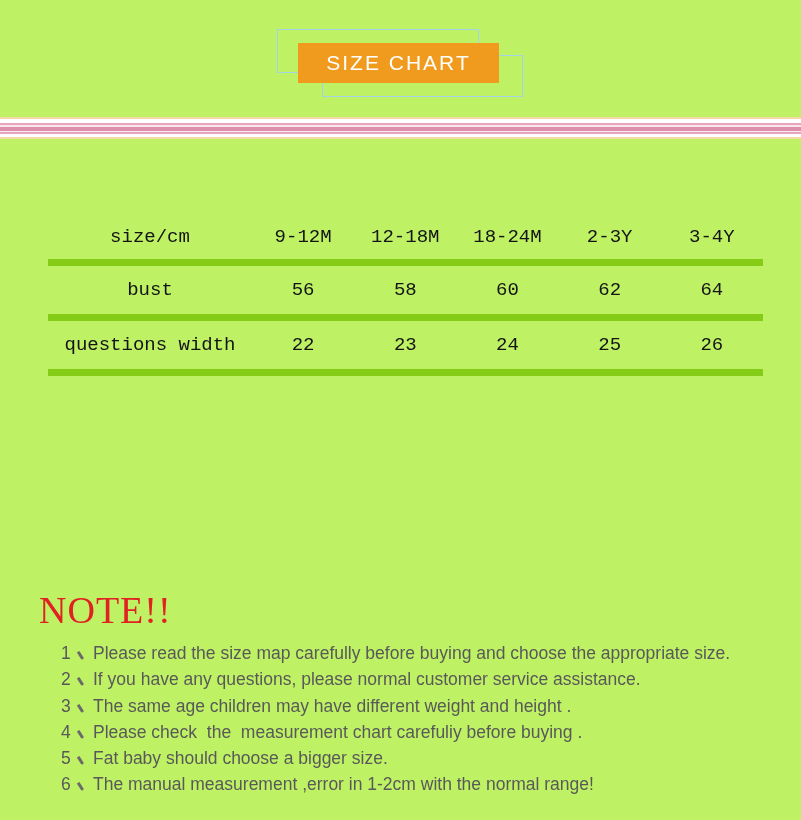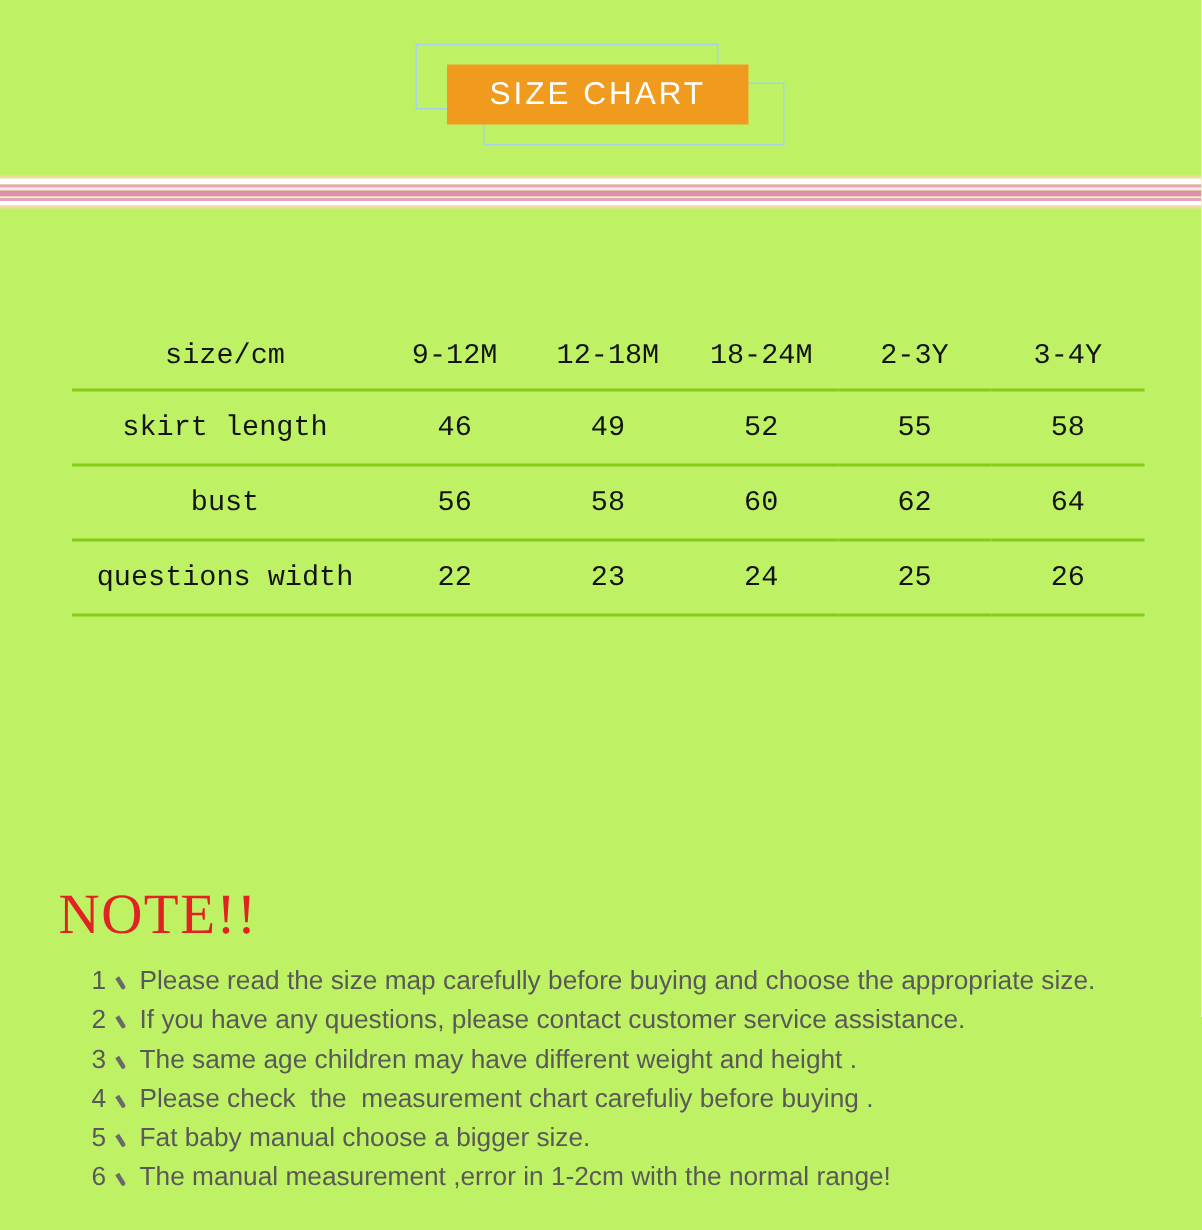--- a/index.html
+++ b/index.html
@@ -50,21 +50,21 @@
     border-collapse:collapse;
     table-layout:fixed;
   }
   .size-table th, .size-table td{
     font-family:"Liberation Mono","DejaVu Sans Mono",monospace;
     font-weight:normal;
     font-size:19px;
     color:#141414;
     text-align:center;
     vertical-align:middle;
-    border-bottom:2px solid #84cc16;
+    border-bottom:7px solid #84cc16;
     padding:0;
   }
   .size-table thead th{ height:45px; }
   .size-table tbody th, .size-table tbody td{ height:48px; }
   .size-table .col-label{ width:204px; }
 
   
   .note-title{
     position:absolute;
     left:39px; top:588px;
@@ -136,28 +136,20 @@
           <th class="col-label">size/cm</th>
           <th>9-12M</th>
           <th>12-18M</th>
           <th>18-24M</th>
           <th>2-3Y</th>
           <th>3-4Y</th>
         </tr>
     </thead>
     <tbody>
         <tr>
-          <th class="col-label">skirt length</th>
-          <td>46</td>
-          <td>49</td>
-          <td>52</td>
-          <td>55</td>
-          <td>58</td>
-        </tr>
-        <tr>
           <th class="col-label">bust</th>
           <td>56</td>
           <td>58</td>
           <td>60</td>
           <td>62</td>
           <td>64</td>
         </tr>
         <tr>
           <th class="col-label">questions width</th>
           <td>22</td>
@@ -165,20 +157,20 @@
           <td>24</td>
           <td>25</td>
           <td>26</td>
         </tr>
       </tbody>
   </table>
 
   <div class="note-title">NOTE!!</div>
   <ul class="note-list">
       <li><span class="num">1</span><span class="cjk-comma"></span><span class="txt">Please read the size map carefully before buying and choose the appropriate size.</span></li>
-      <li><span class="num">2</span><span class="cjk-comma"></span><span class="txt">If you have any questions, please contact customer service assistance.</span></li>
+      <li><span class="num">2</span><span class="cjk-comma"></span><span class="txt">If you have any questions, please normal customer service assistance.</span></li>
       <li><span class="num">3</span><span class="cjk-comma"></span><span class="txt">The same age children may have different weight and height .</span></li>
       <li><span class="num">4</span><span class="cjk-comma"></span><span class="txt">Please check  the  measurement chart carefuliy before buying .</span></li>
-      <li><span class="num">5</span><span class="cjk-comma"></span><span class="txt">Fat baby manual choose a bigger size.</span></li>
+      <li><span class="num">5</span><span class="cjk-comma"></span><span class="txt">Fat baby should choose a bigger size.</span></li>
       <li><span class="num">6</span><span class="cjk-comma"></span><span class="txt">The manual measurement ,error in 1-2cm with the normal range!</span></li>
     </ul>
 
 </div>
 
 </body></html>

